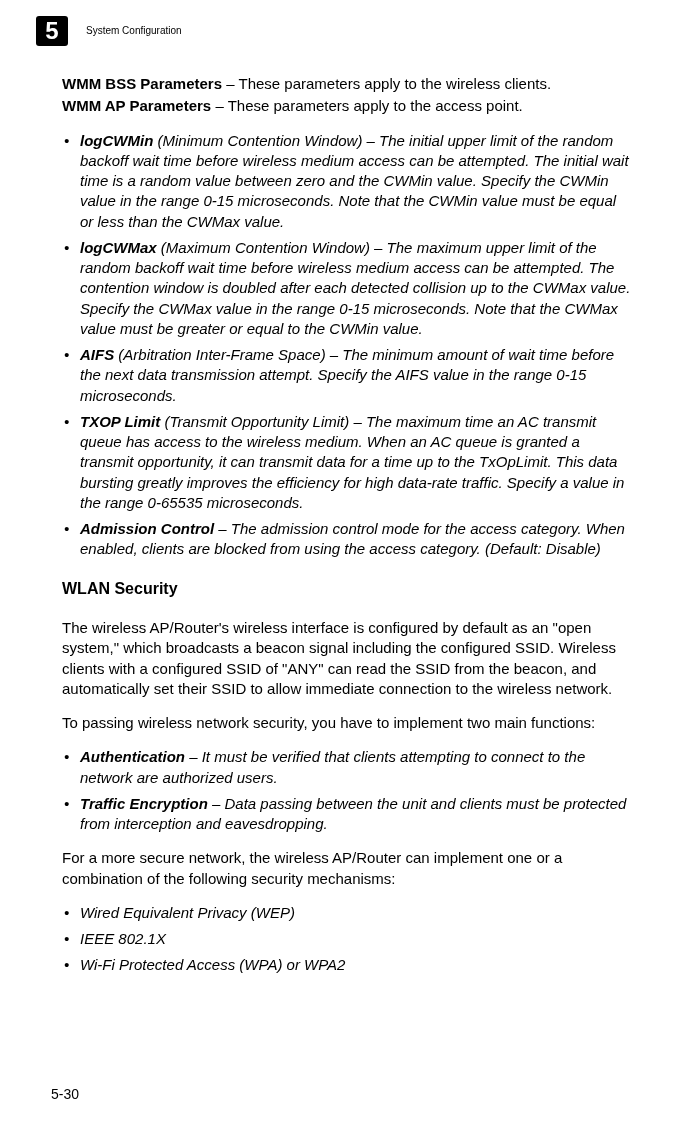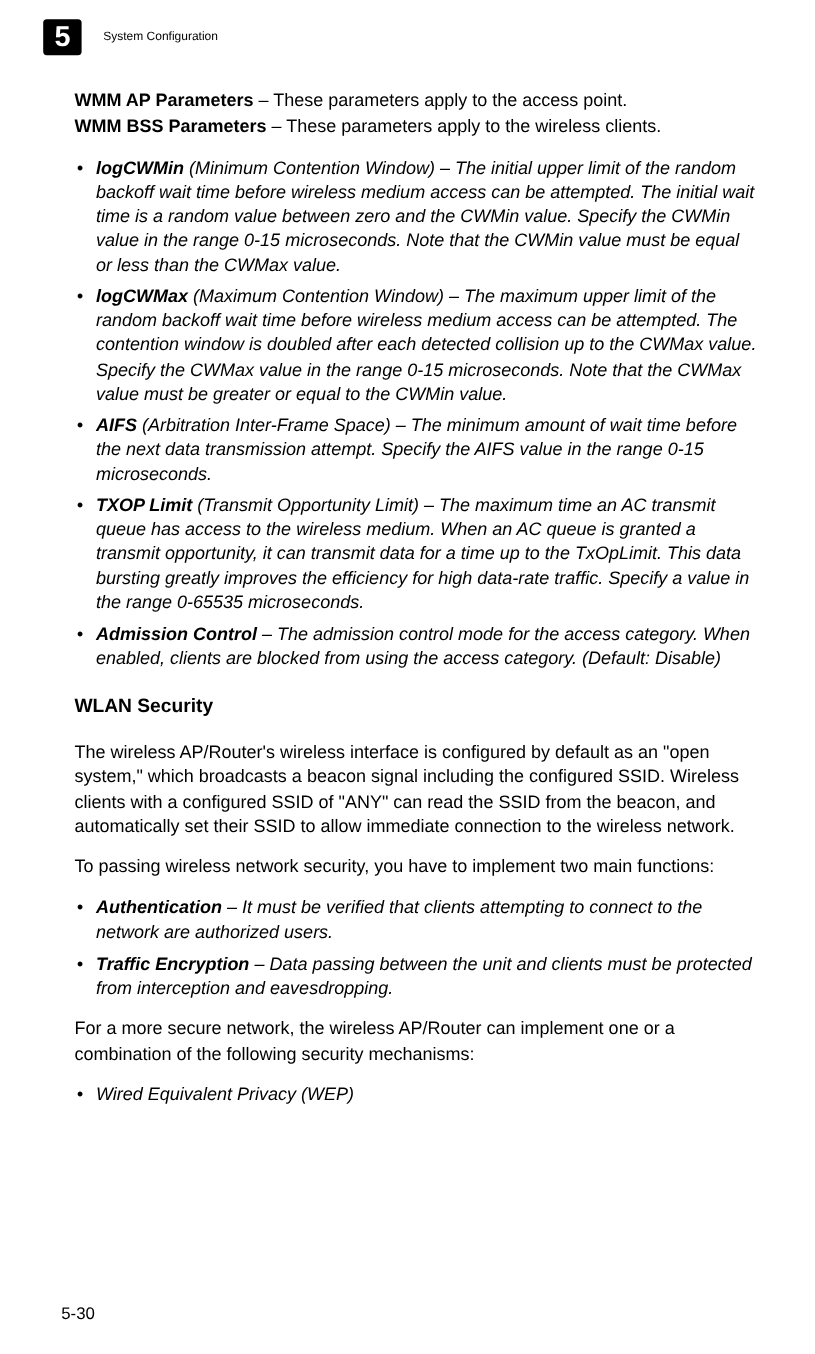--- a/index.html
+++ b/index.html
@@ -90,24 +90,24 @@
 
 <div class="header">
   <div class="chapter-num">5</div>
   <div class="chapter-title">System Configuration</div>
 </div>
 
 <div class="content">
 
   <div class="para-block">
     <div class="para-line">
-      <span class="bold">WMM AP Parameters</span><span> – These parameters apply to the access point.</span>
+      <span class="bold">WMM BSS Parameters</span><span> – These parameters apply to the wireless clients.</span>
     </div>
     <div class="para-line">
-      <span class="bold">WMM BSS Parameters</span><span> – These parameters apply to the wireless clients.</span>
+      <span class="bold">WMM AP Parameters</span><span> – These parameters apply to the access point.</span>
     </div>
   </div>
 
   <ul class="bullet-list">
     <li>
       <span class="bold">logCWMin</span><span> (Minimum Contention Window) – The initial upper limit of the random backoff wait time before wireless medium access can be attempted. The initial wait time is a random value between zero and the CWMin value. Specify the CWMin value in the range 0-15 microseconds. Note that the CWMin value must be equal or less than the CWMax value.</span>
     </li>
     <li>
       <span class="bold">logCWMax</span><span> (Maximum Contention Window) – The maximum upper limit of the random backoff wait time before wireless medium access can be attempted. The contention window is doubled after each detected collision up to the CWMax value. Specify the CWMax value in the range 0-15 microseconds. Note that the CWMax value must be greater or equal to the CWMin value.</span>
     </li>
@@ -134,17 +134,19 @@
     </li>
     <li>
       <span class="bold">Traffic Encryption</span><span> – Data passing between the unit and clients must be protected from interception and eavesdropping.</span>
     </li>
   </ul>
 
   <div class="para-block">For a more secure network, the wireless AP/Router can implement one or a combination of the following security mechanisms:</div>
 
   <ul class="bullet-list final-list">
     <li><span>Wired Equivalent Privacy (WEP)</span></li>
+    <li><span>IEEE 802.1X</span></li>
+    <li><span>Wi-Fi Protected Access (WPA) or WPA2</span></li>
   </ul>
 
 </div>
 
 <div class="page-num">5-30</div>
 
 </body></html>

